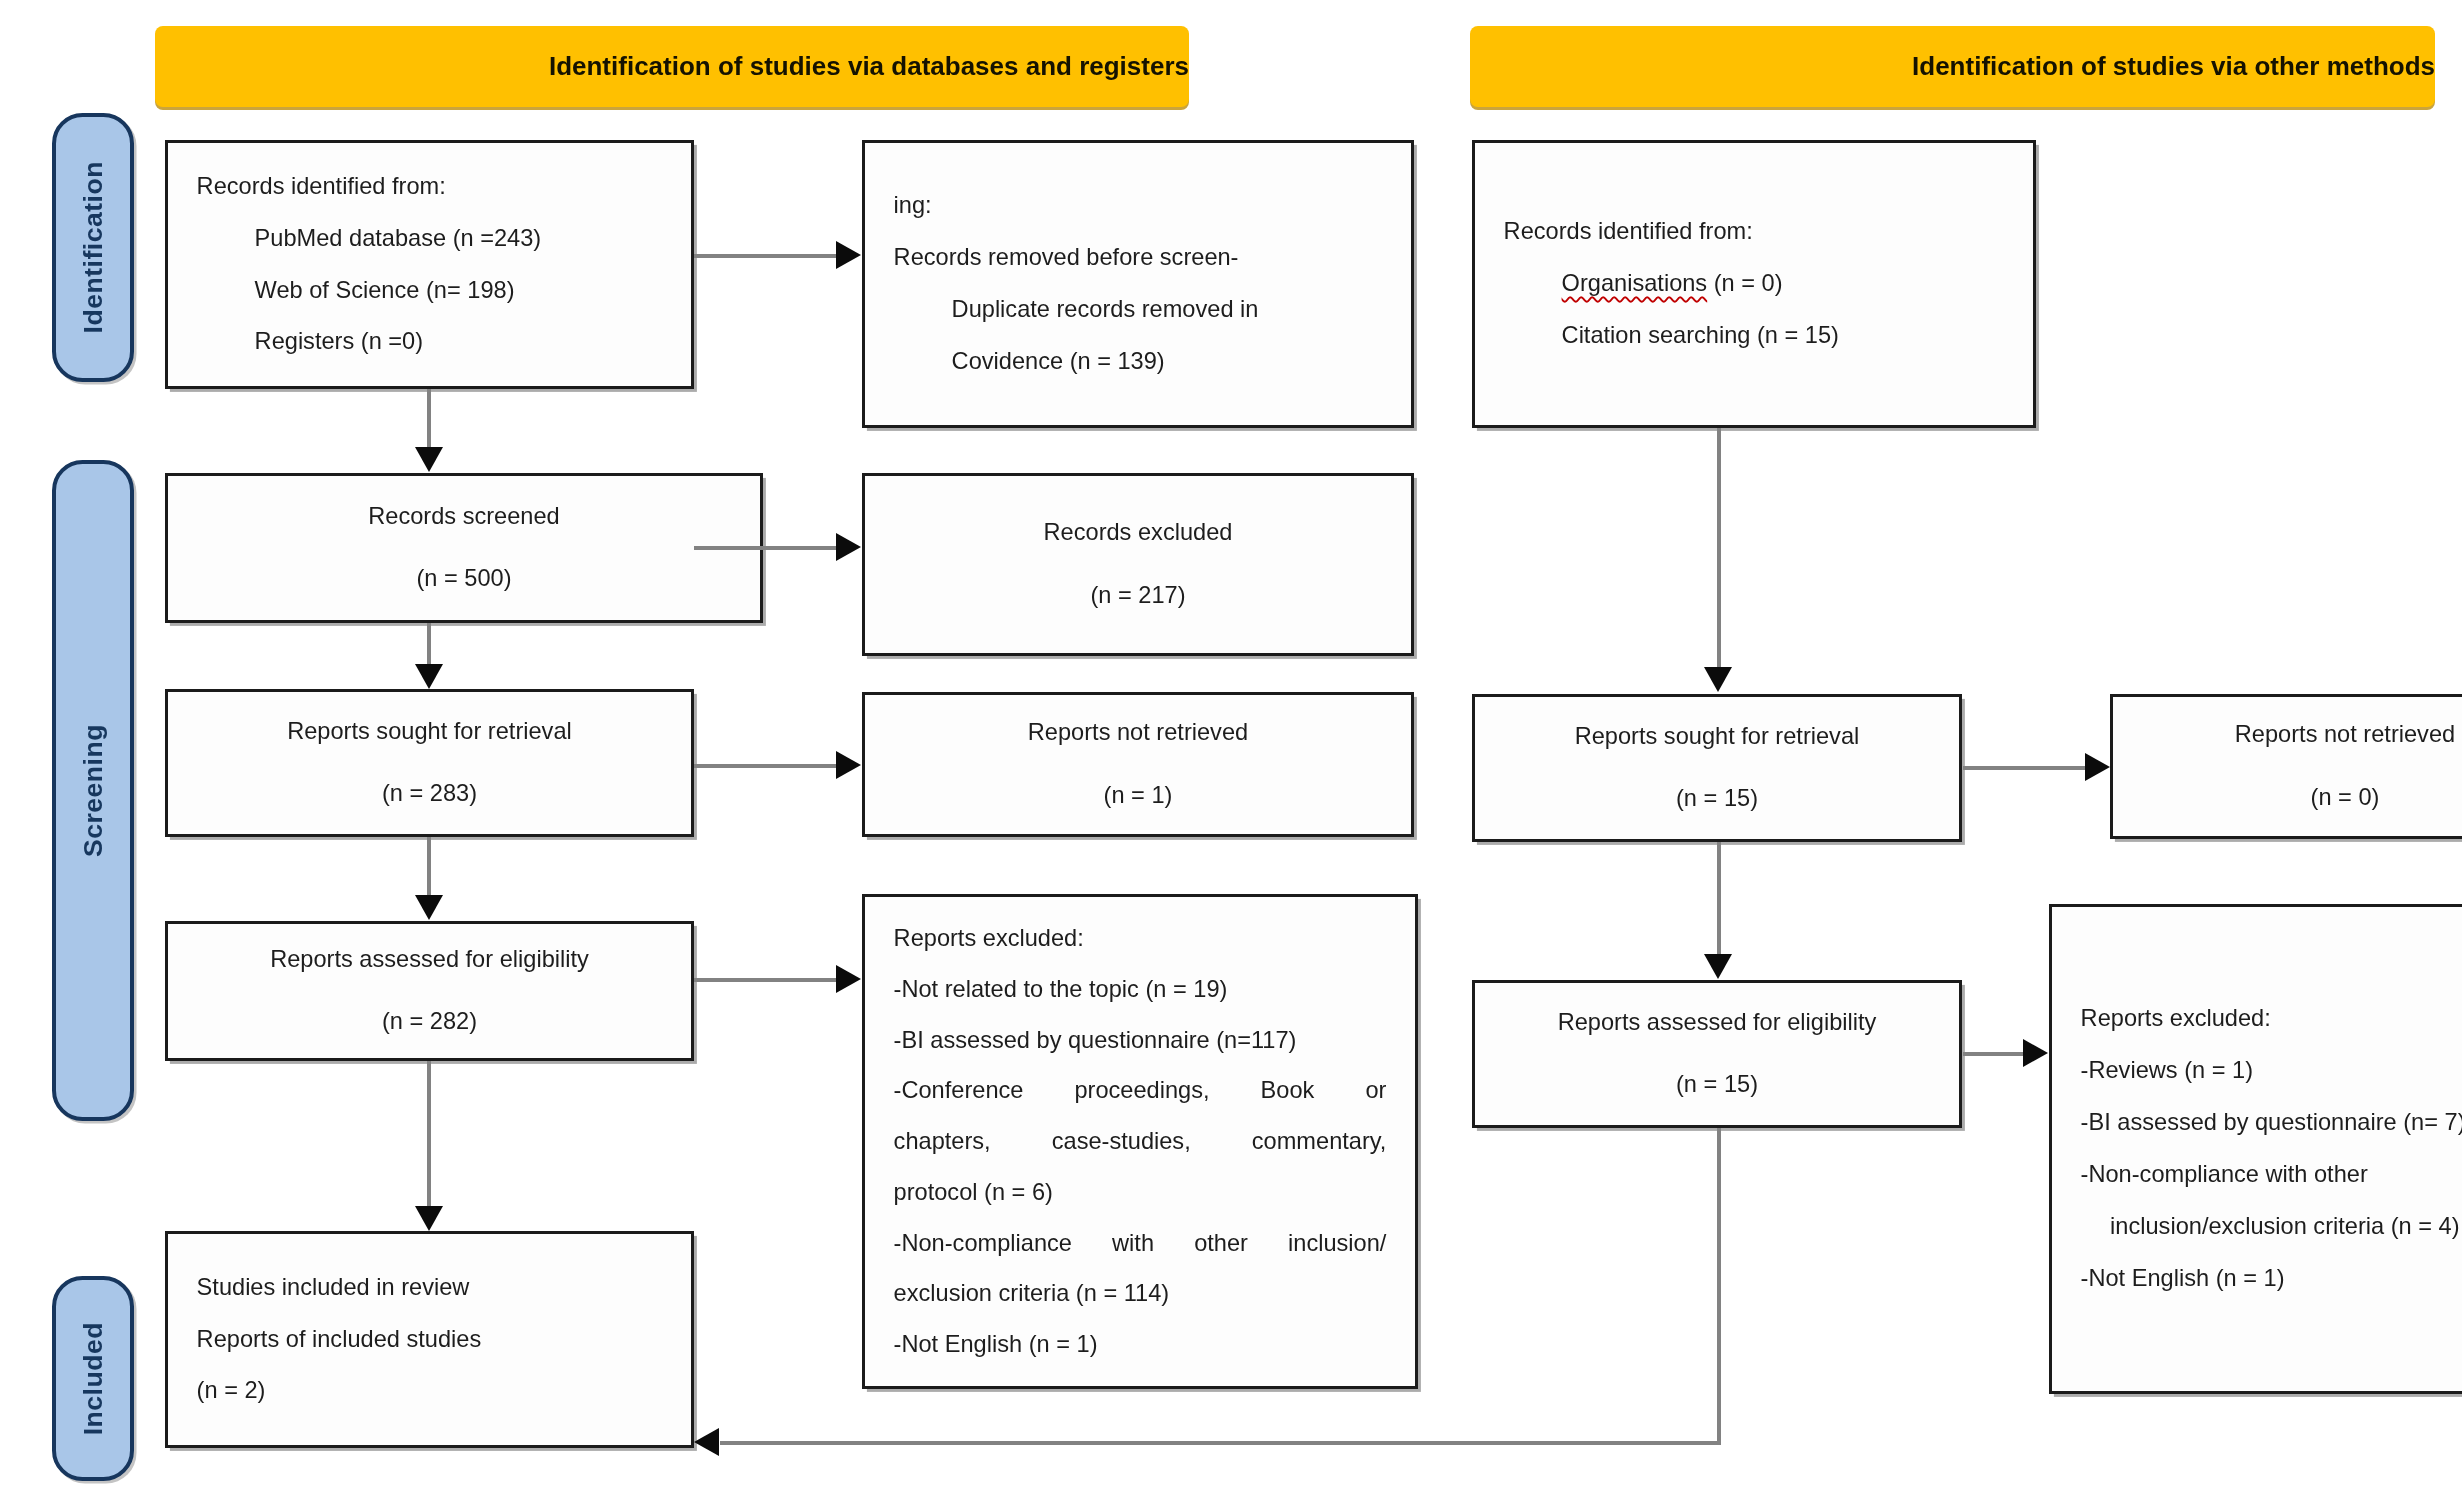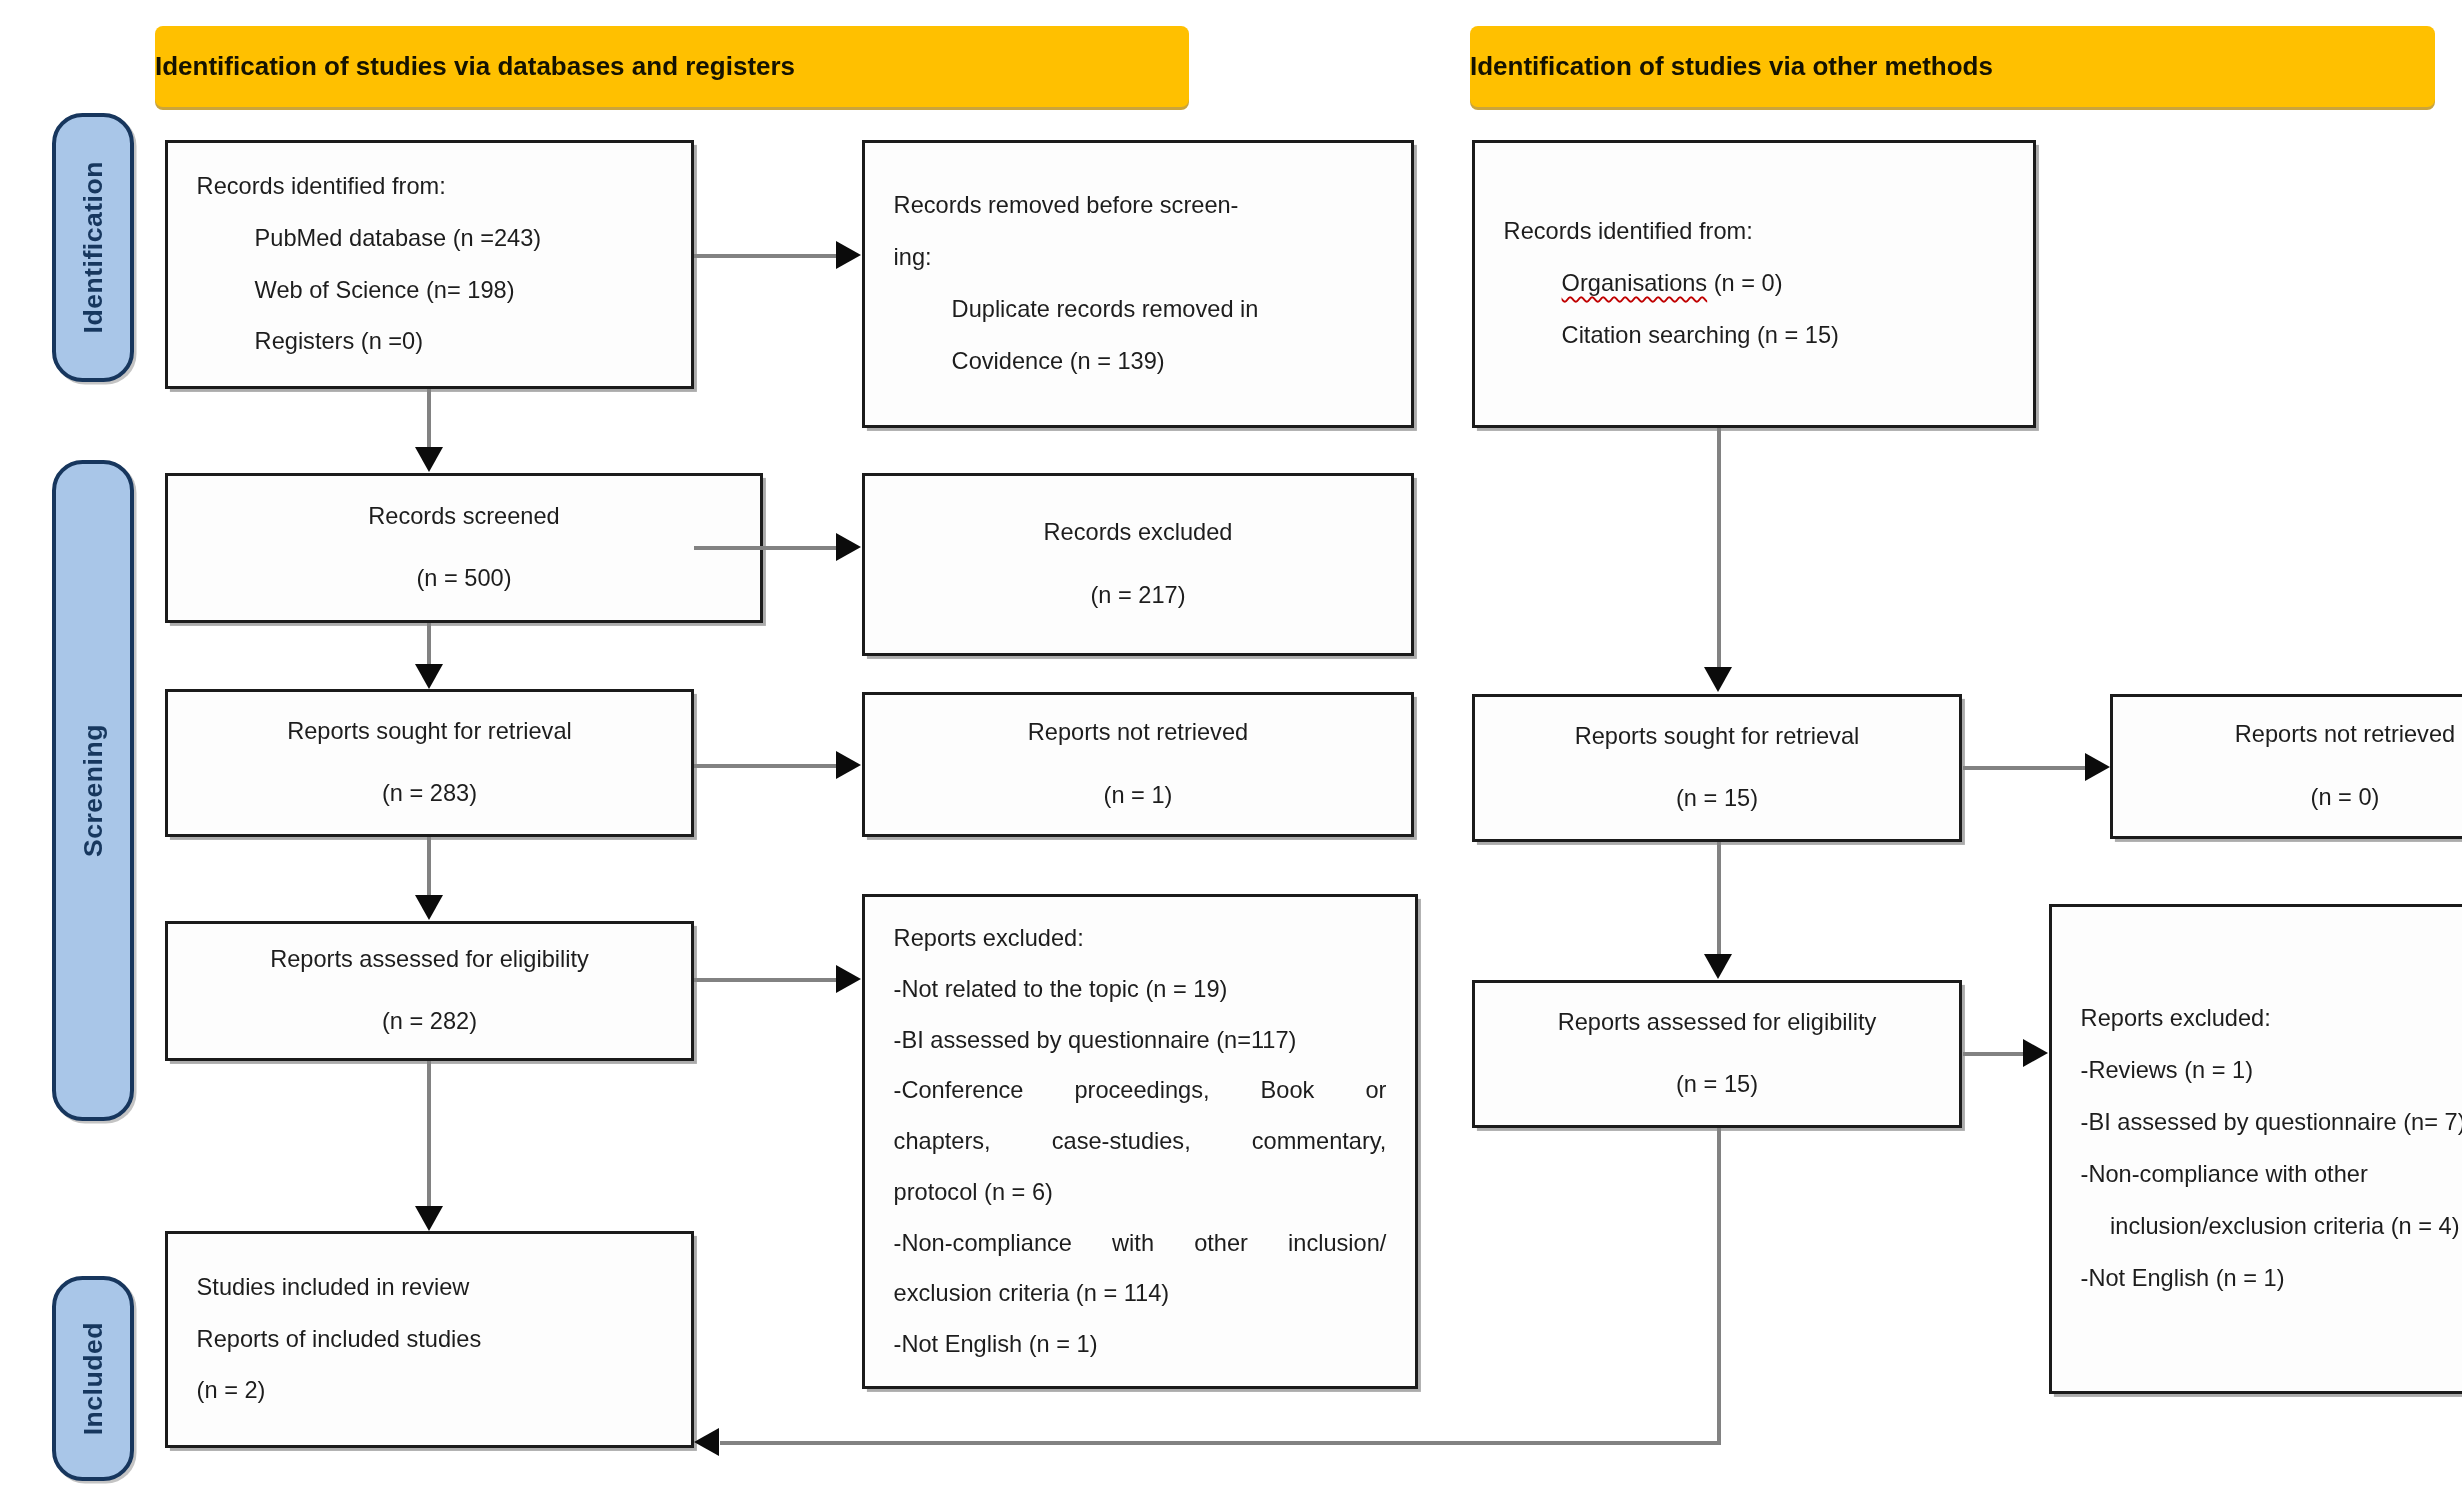--- a/index.html
+++ b/index.html
@@ -2,21 +2,21 @@
 <html style="font-size:7.9px"><head>
 <meta charset="utf-8">
 <style>
   html,body{margin:0;padding:0;background:#ffffff;}
   #canvas{
     position:relative;width:2583px;height:1509px;background:#ffffff;overflow:hidden;
     font-family:"Liberation Sans","DejaVu Sans",sans-serif;color:#1d1d1d;
   }
   .hdr{
     position:absolute;background:#FFC000;border-radius:7.9px;
-    display:flex;align-items:center;justify-content:flex-start;
+    display:flex;align-items:center;justify-content:flex-end;
     font-weight:bold;font-size:26px;color:#151200;
     box-shadow:0 3px 0 0 #caa43c;
   }
   .side{
     position:absolute;background:#A9C6E8;border:4.4px solid #17365D;border-radius:30.5px;
     display:flex;align-items:center;justify-content:center;
     box-shadow:2.5px 2.5px 0 0 #c4c4c4;
   }
   .side span{
     writing-mode:vertical-rl;transform:rotate(180deg);
@@ -65,22 +65,22 @@
   </div>
 
   <div class="box lefty" style="left:165px;top:140px;width:529px;height:249px;">
     <div class="line">Records identified from:</div>
     <div class="line indent">PubMed database (n =243)</div>
     <div class="line indent">Web of Science (n= 198)</div>
     <div class="line indent">Registers (n =0)</div>
   </div>
 
   <div class="box lefty" style="left:862px;top:140px;width:552px;height:288px;">
+    <div class="line">ing:</div>
     <div class="line">Records removed before screen-</div>
-    <div class="line">ing:</div>
     <div class="line indent">Duplicate records removed in</div>
     <div class="line indent">Covidence (n = 139)</div>
   </div>
 
   <div class="box centered" style="left:165px;top:473px;width:598px;height:150px;">
     <div class="line">Records screened</div>
     <div class="line gap2">(n = 500)</div>
   </div>
 
   <div class="box centered" style="left:862px;top:473px;width:552px;height:183px;">

